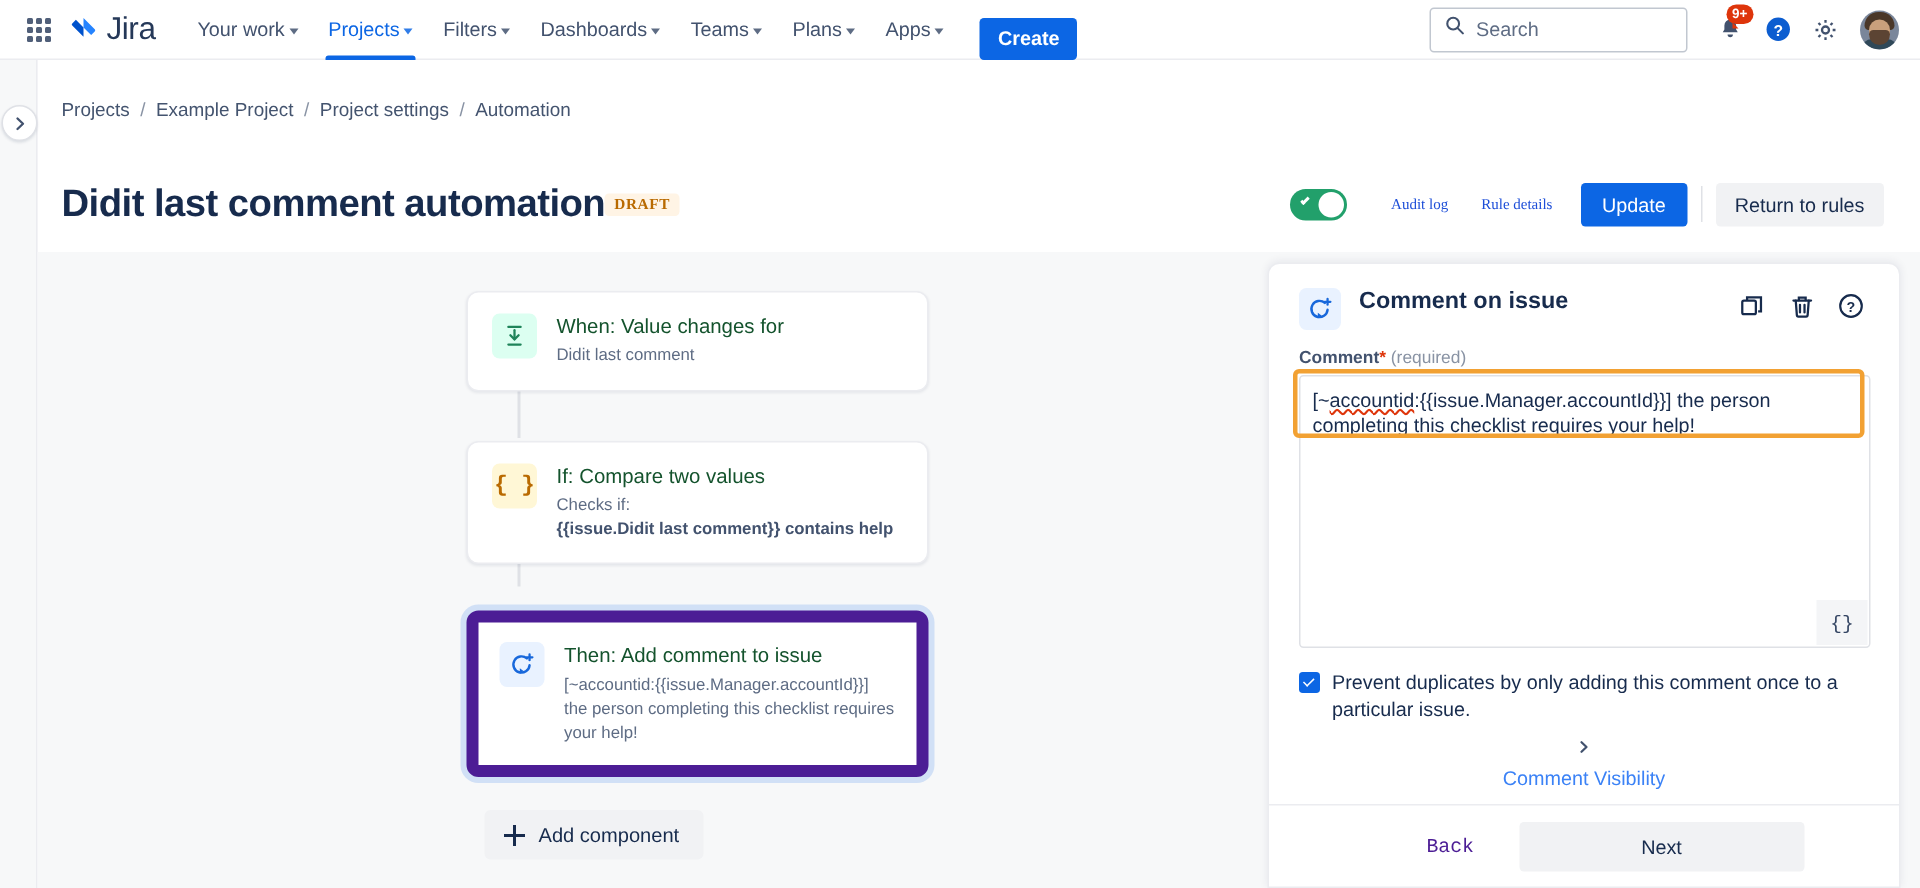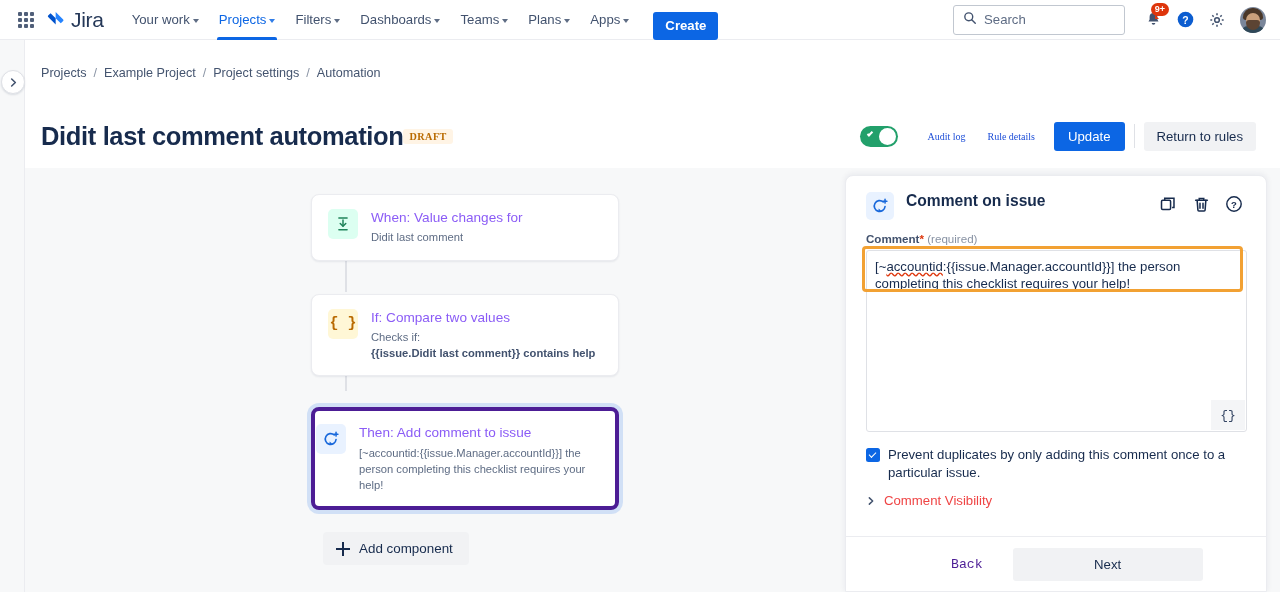--- a/index.html
+++ b/index.html
@@ -164,33 +164,33 @@
   .connector {
     position: absolute; left: 34px; width: 2px; background: #dfe1e6;
   }
   .card {
     position: relative; background: #fff; border: 1px solid #ebecf0;
     border-radius: 8px; box-shadow: 0 1px 2px rgba(9,30,66,.08);
     display: flex; gap: 13px; padding: 14px 16px; cursor: pointer;
     width: 308px;
   }
   .card.selected {
-    border: 4px solid #4c1d95;
+    border: 8px solid #4c1d95;
     box-shadow: 0 0 0 4px rgba(12,102,228,.16);
-    padding: 13px 1px;
+    padding: 13px 14px;
   }
   .card-ico {
     width: 30px; height: 30px; border-radius: 5px; flex: none;
     display: flex; align-items: center; justify-content: center;
   }
   .ico-green { background: #dcfff1; color: #1f845a; }
   .ico-amber { background: #fff7d6; color: #b96a00; font-size: 15px;
     font-weight: 700; font-family: "Liberation Mono", monospace; }
   .ico-blue  { background: #e9f2ff; color: #1868db; }
-  .card-ttl { font-size: 13.6px; color: #8b5cf6; font-weight: 500; line-height: 1.35; }
+  .card-ttl { font-size: 13.6px; color: #14532d; font-weight: 500; line-height: 1.35; }
   .card-sub { font-size: 11.2px; color: #5e6c84; line-height: 1.45; margin-top: 2px; }
   .card-sub b { color: #42526e; font-weight: 700; }
   .addcomp {
     margin: 22px 0 0 12px; background: #f1f2f4; border: none; border-radius: 4px;
     padding: 9px 16px 9px 13px; font-size: 13.4px; font-weight: 500;
     color: #172b4d; display: flex; align-items: center; gap: 9px;
     cursor: pointer; font-family: inherit;
   }
   .plus {
     width: 14px; height: 14px; position: relative; flex: none;
@@ -256,21 +256,21 @@
     position: relative; flex: none; margin-top: 2px; cursor: pointer;
   }
   .cb::after {
     content: ""; position: absolute; left: 3px; top: 3.6px; width: 6px; height: 3px;
     border-left: 1.9px solid #fff; border-bottom: 1.9px solid #fff;
     transform: rotate(-45deg);
   }
   .cblabel { font-size: 13.2px; color: #172b4d; line-height: 1.34; max-width: 345px; }
   .expander {
     display: flex; align-items: center; gap: 8px; margin-top: 12px;
-    cursor: pointer; font-size: 13.2px; color: #ef4444;
+    cursor: pointer; font-size: 13.2px; color: #3b82f6; flex-direction: column;
   }
   .chev-r { color: #42526e; display: flex; }
   .panel-foot {
     border-top: 1px solid #ebecf0; height: 55px; display: flex;
     align-items: center; padding: 0 20px; gap: 10px;
   }
   .backbtn {
     font-size: 13.2px; color: #4c1d95; font-weight: 500; background: transparent;
     border: none; padding: 8px 20px; border-radius: 3px; cursor: pointer;
     font-family: Liberation Mono, monospace; margin-left: 65px;

